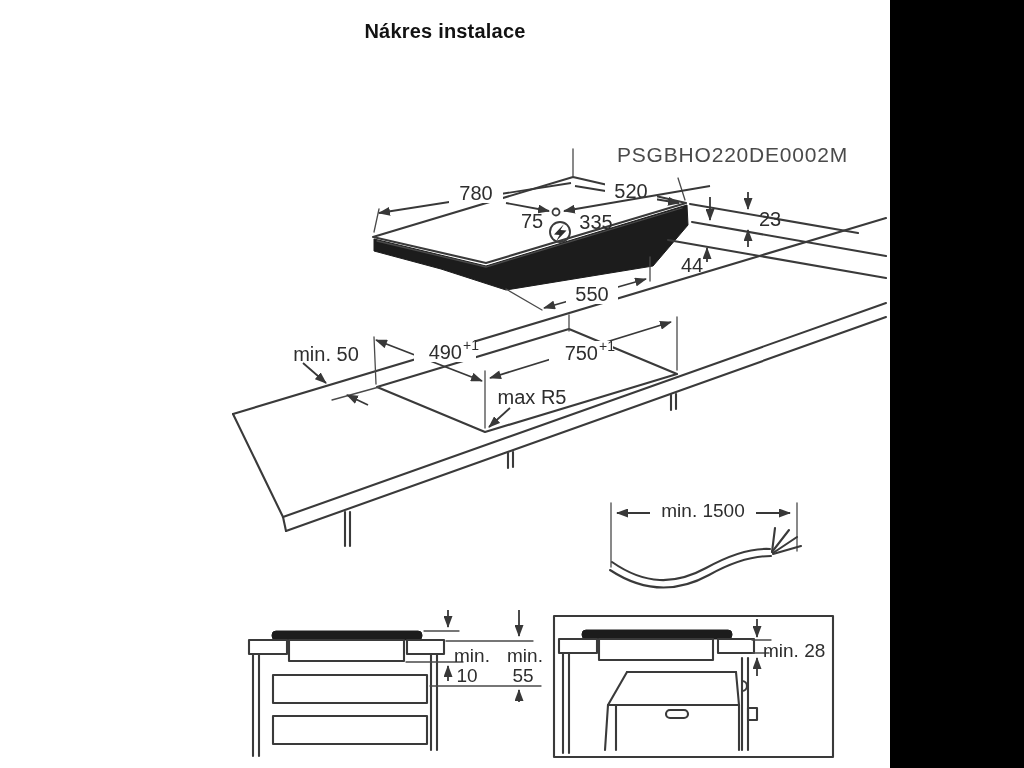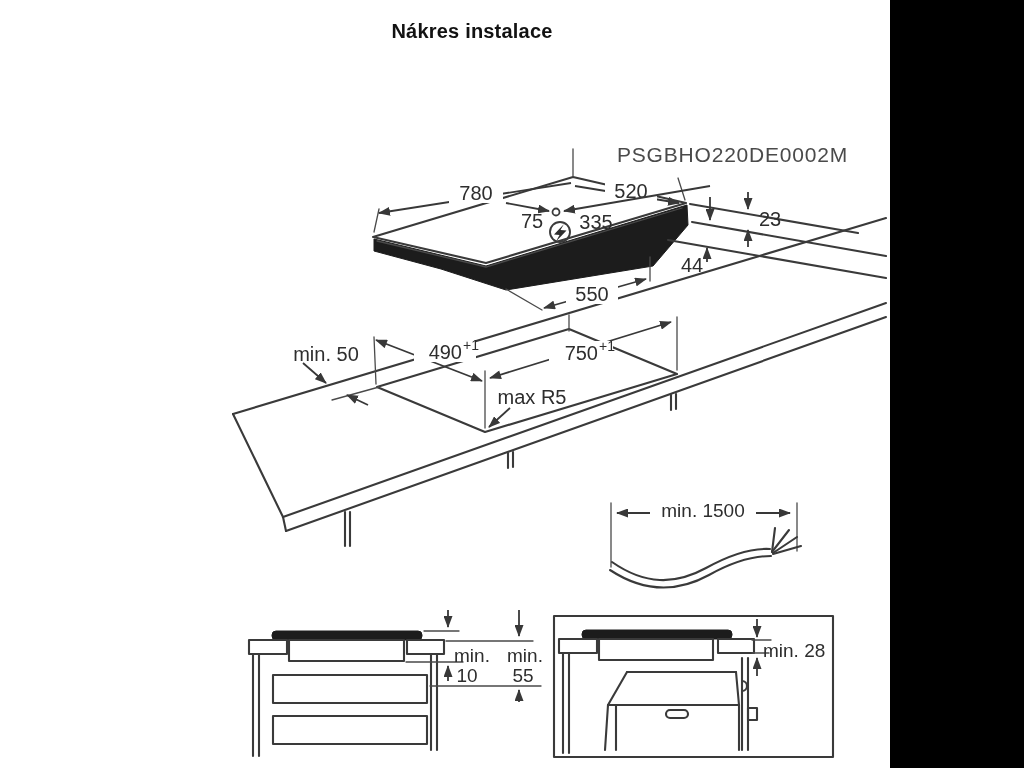--- a/index.html
+++ b/index.html
@@ -1,19 +1,19 @@
 <!DOCTYPE html>
 <html><head>
 <meta charset="utf-8">
 <style>
   html,body{margin:0;padding:0;background:#ffffff;}
   #stage{position:relative;width:1024px;height:768px;background:#ffffff;overflow:hidden;
          font-family:"Liberation Sans", sans-serif;}
   #title{position:absolute;left:0;top:20px;width:890px;text-align:center;
-         font-size:20px;font-weight:bold;color:#121212;letter-spacing:.2px;padding-left:27px;}
+         font-size:20px;font-weight:bold;color:#121212;letter-spacing:.2px;}
   #rightbar{position:absolute;left:890px;top:0;width:134px;height:768px;background:#000000;}
   svg{position:absolute;left:0;top:0;}
   svg text{font-family:"Liberation Sans", sans-serif;fill:#2e2e2e;font-size:20px;}
   .ln{stroke:#3a3a3a;stroke-width:2.1;fill:none;stroke-linecap:round;stroke-linejoin:round;}
   .thin{stroke:#4a4a4a;stroke-width:1.3;fill:none;stroke-linecap:round;}
   .dim{stroke:#383838;stroke-width:1.8;fill:none;stroke-linecap:butt;}
   .bg{fill:#ffffff;stroke:none;}
   .blk{fill:#1c1c1c;stroke:#1c1c1c;stroke-width:1;}
   .code{font-size:21px;fill:#4a4a4a;letter-spacing:.8px;}
   .sup{font-size:14px;}

